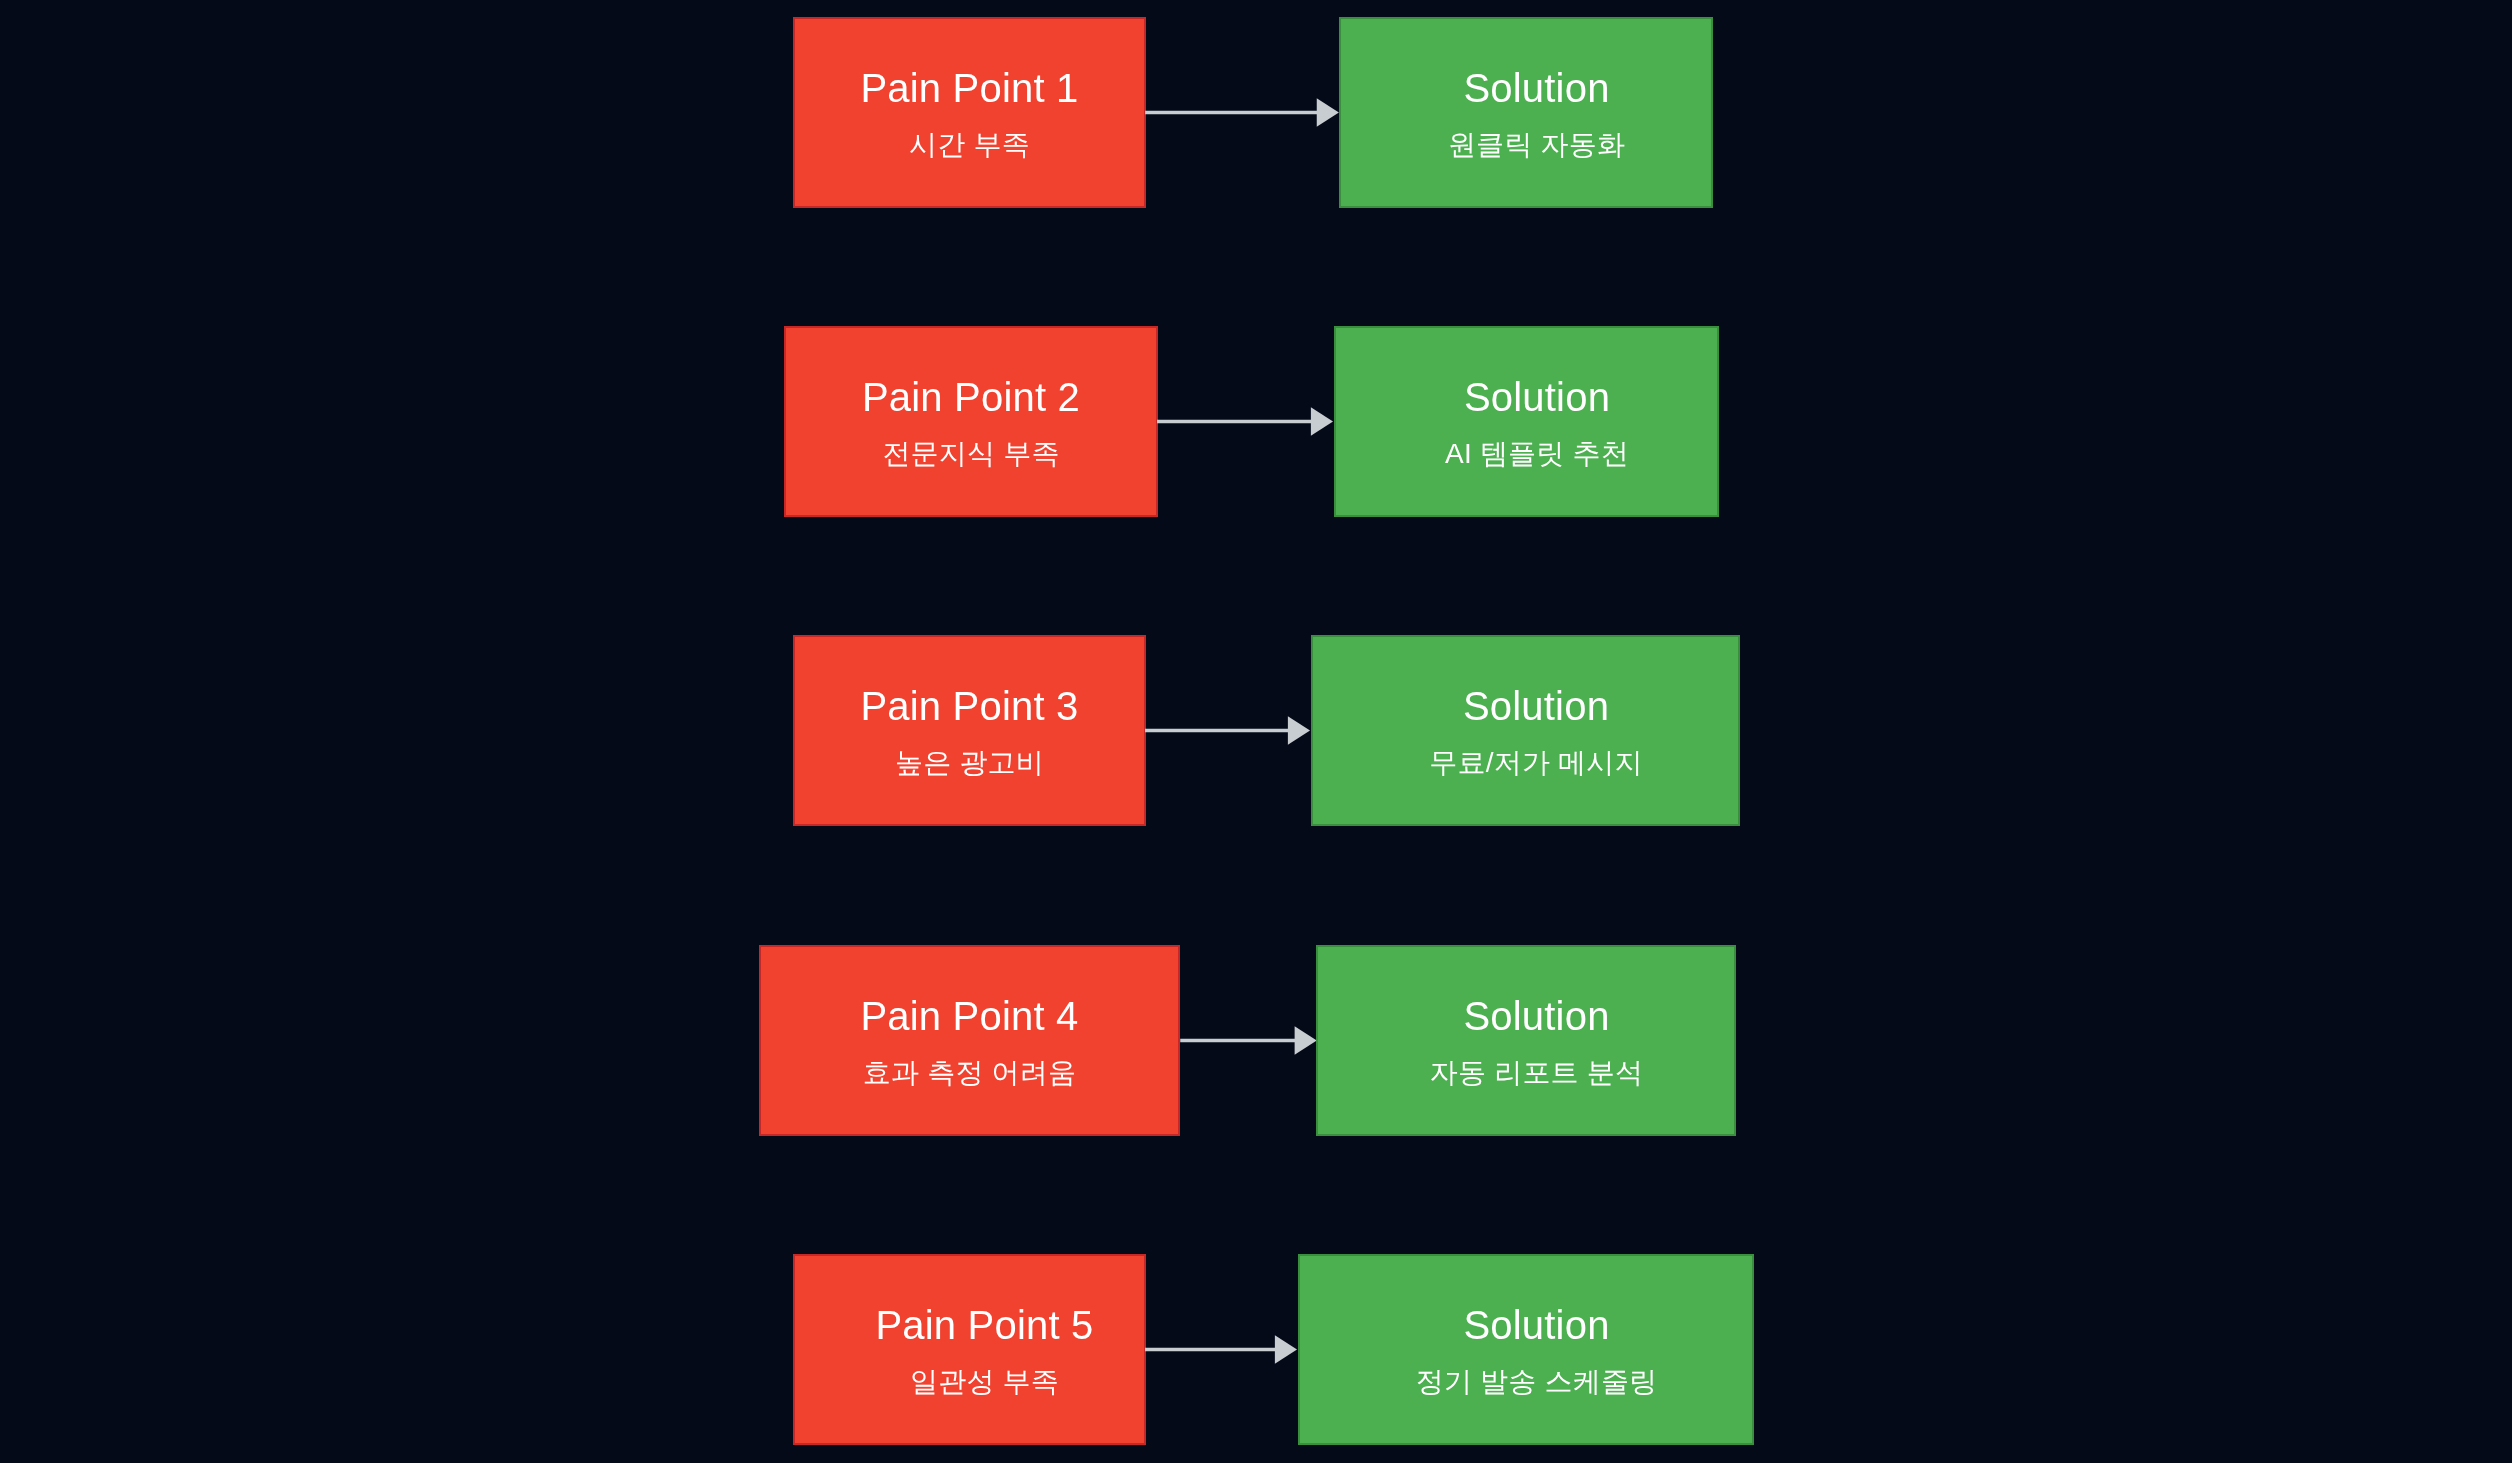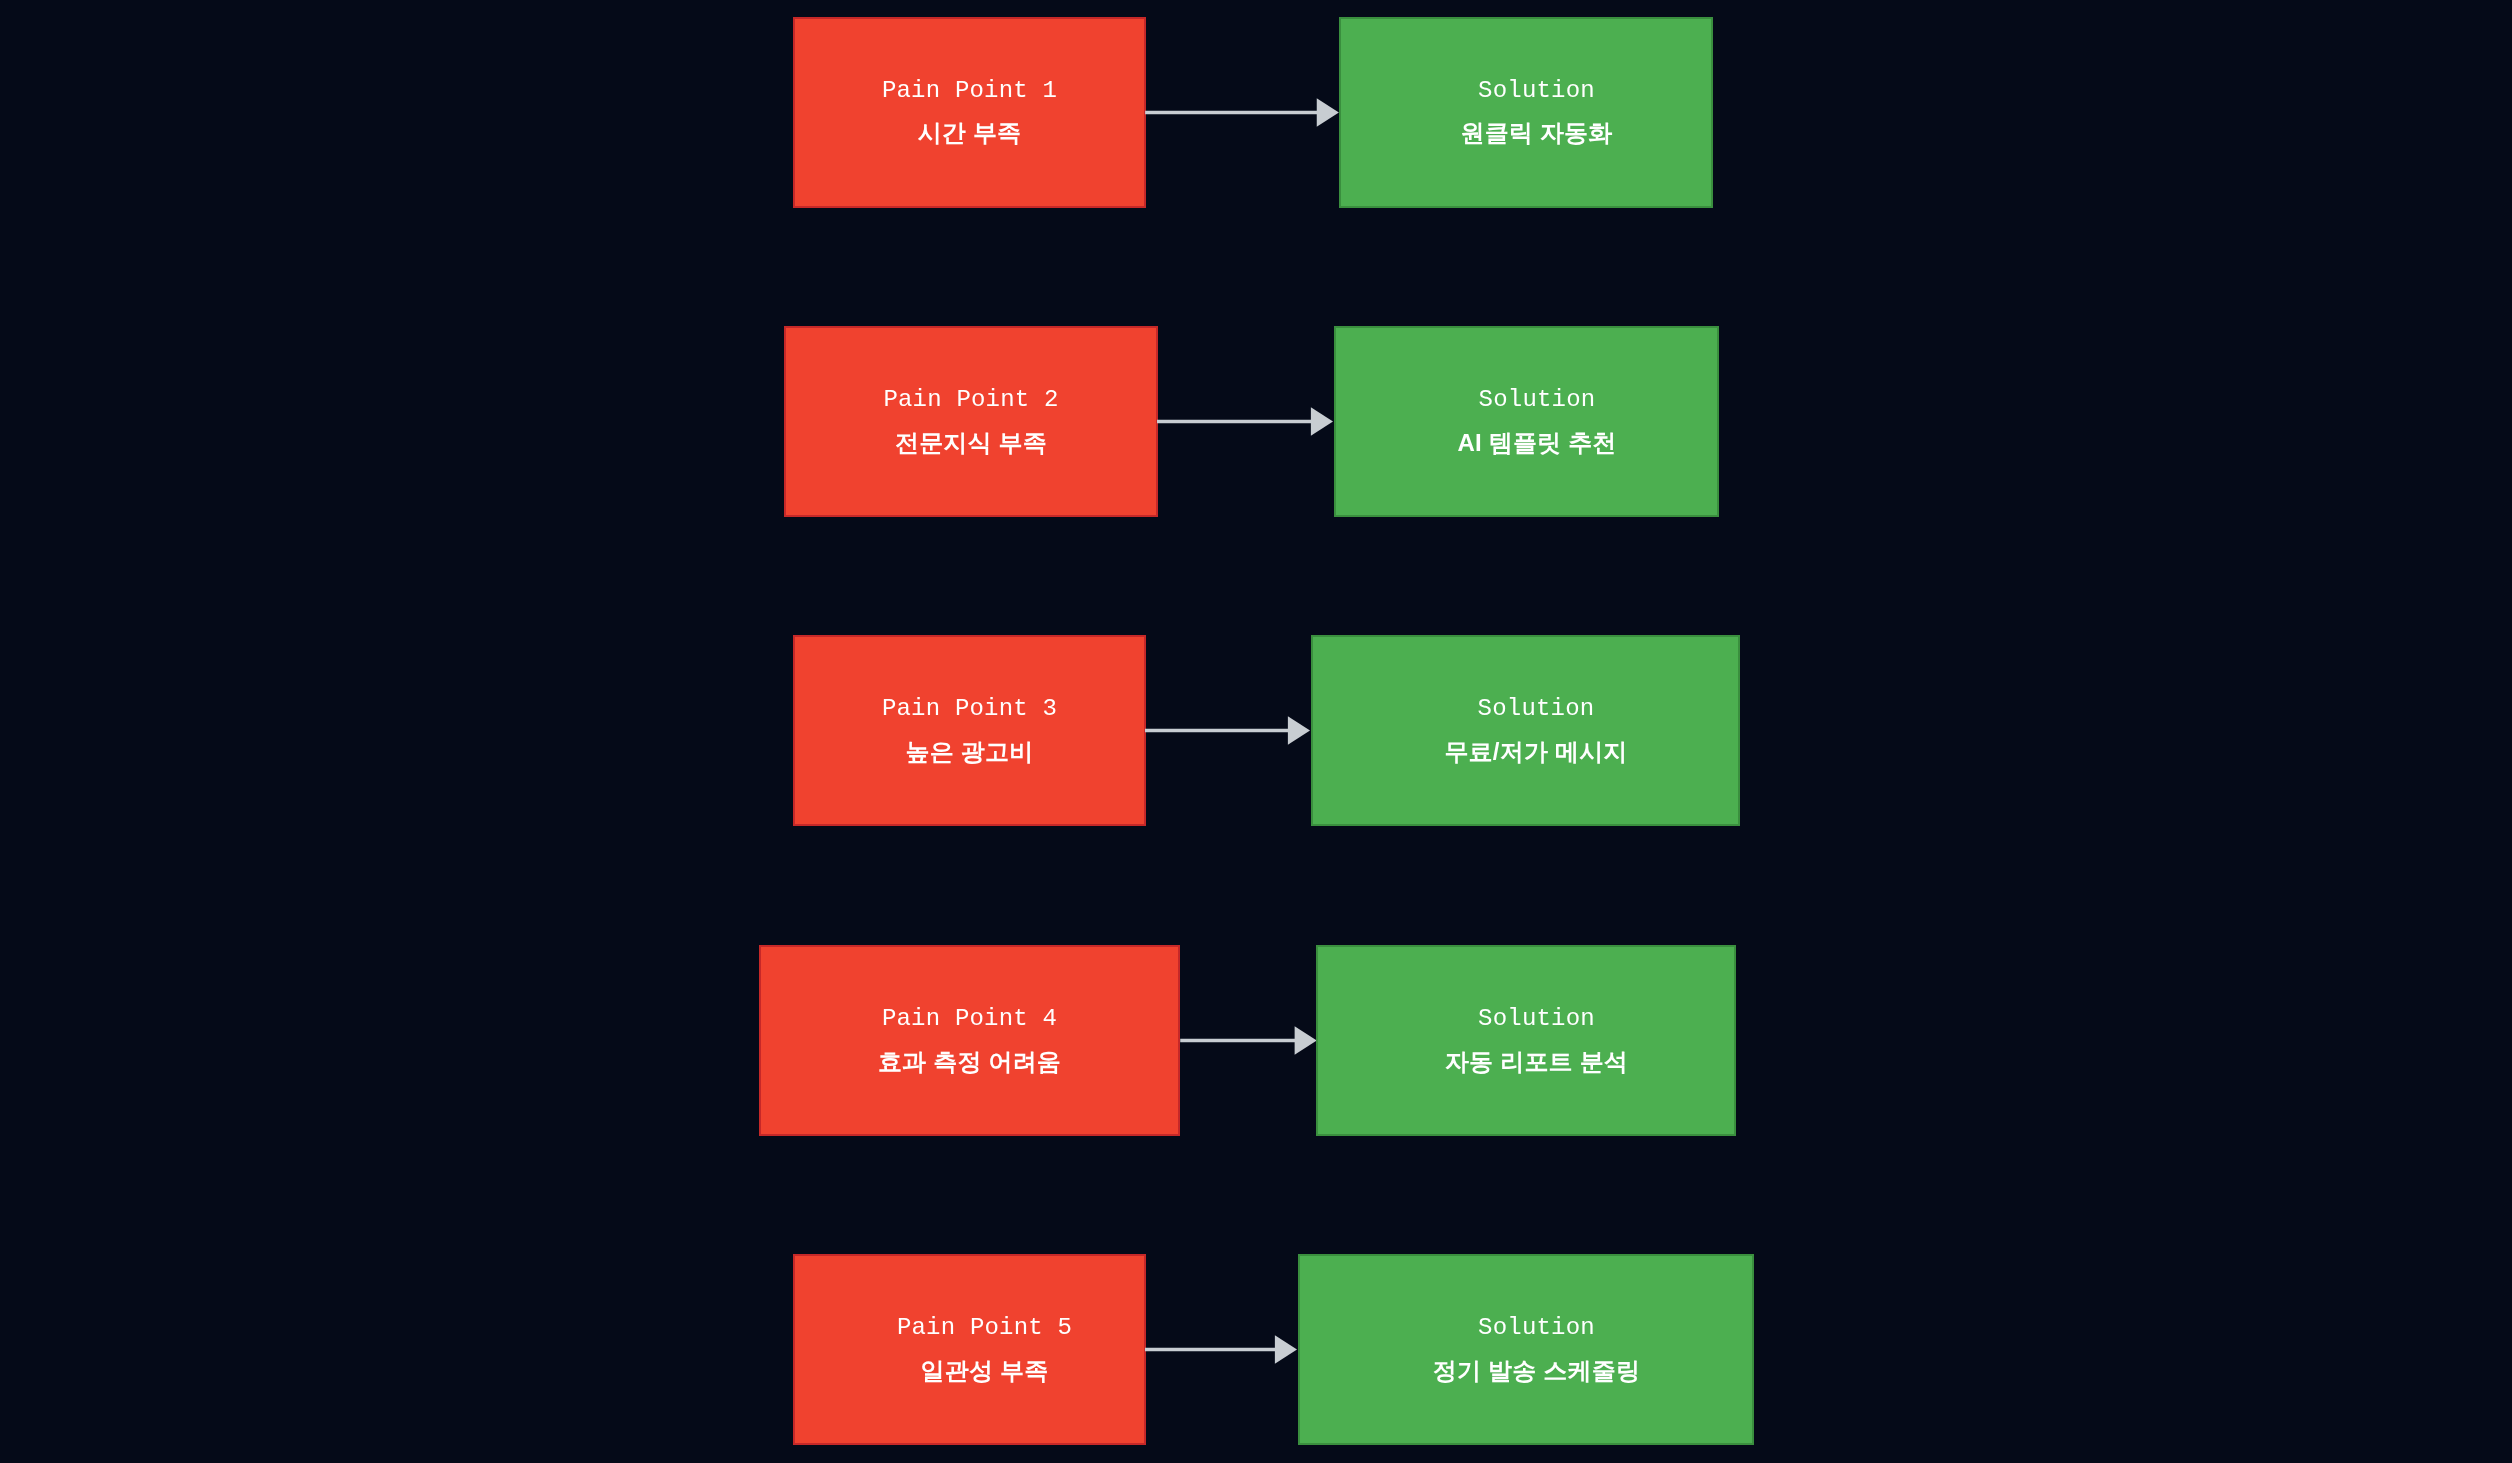--- a/index.html
+++ b/index.html
@@ -44,30 +44,29 @@
     display: flex;
     flex-direction: column;
     align-items: center;
     justify-content: center;
     text-align: center;
     color: #ffffff;
     line-height: 1.42;
   }
 
   .node-box .node-title {
-    font-size: 24px;
+    font-size: 40px;
     font-weight: 400;
     letter-spacing: 0.2px;
     white-space: nowrap;
-    font-family: Liberation Mono, monospace;
   }
 
   .node-box .node-subtitle {
-    font-size: 24px;
-    font-weight: 700;
+    font-size: 28px;
+    font-weight: 400;
     letter-spacing: 0.2px;
     white-space: nowrap;
     margin-top: 8px;
   }
 
   .pain-box {
     background: #F0422F;
     border: 2.8px solid #C62828;
   }
 

